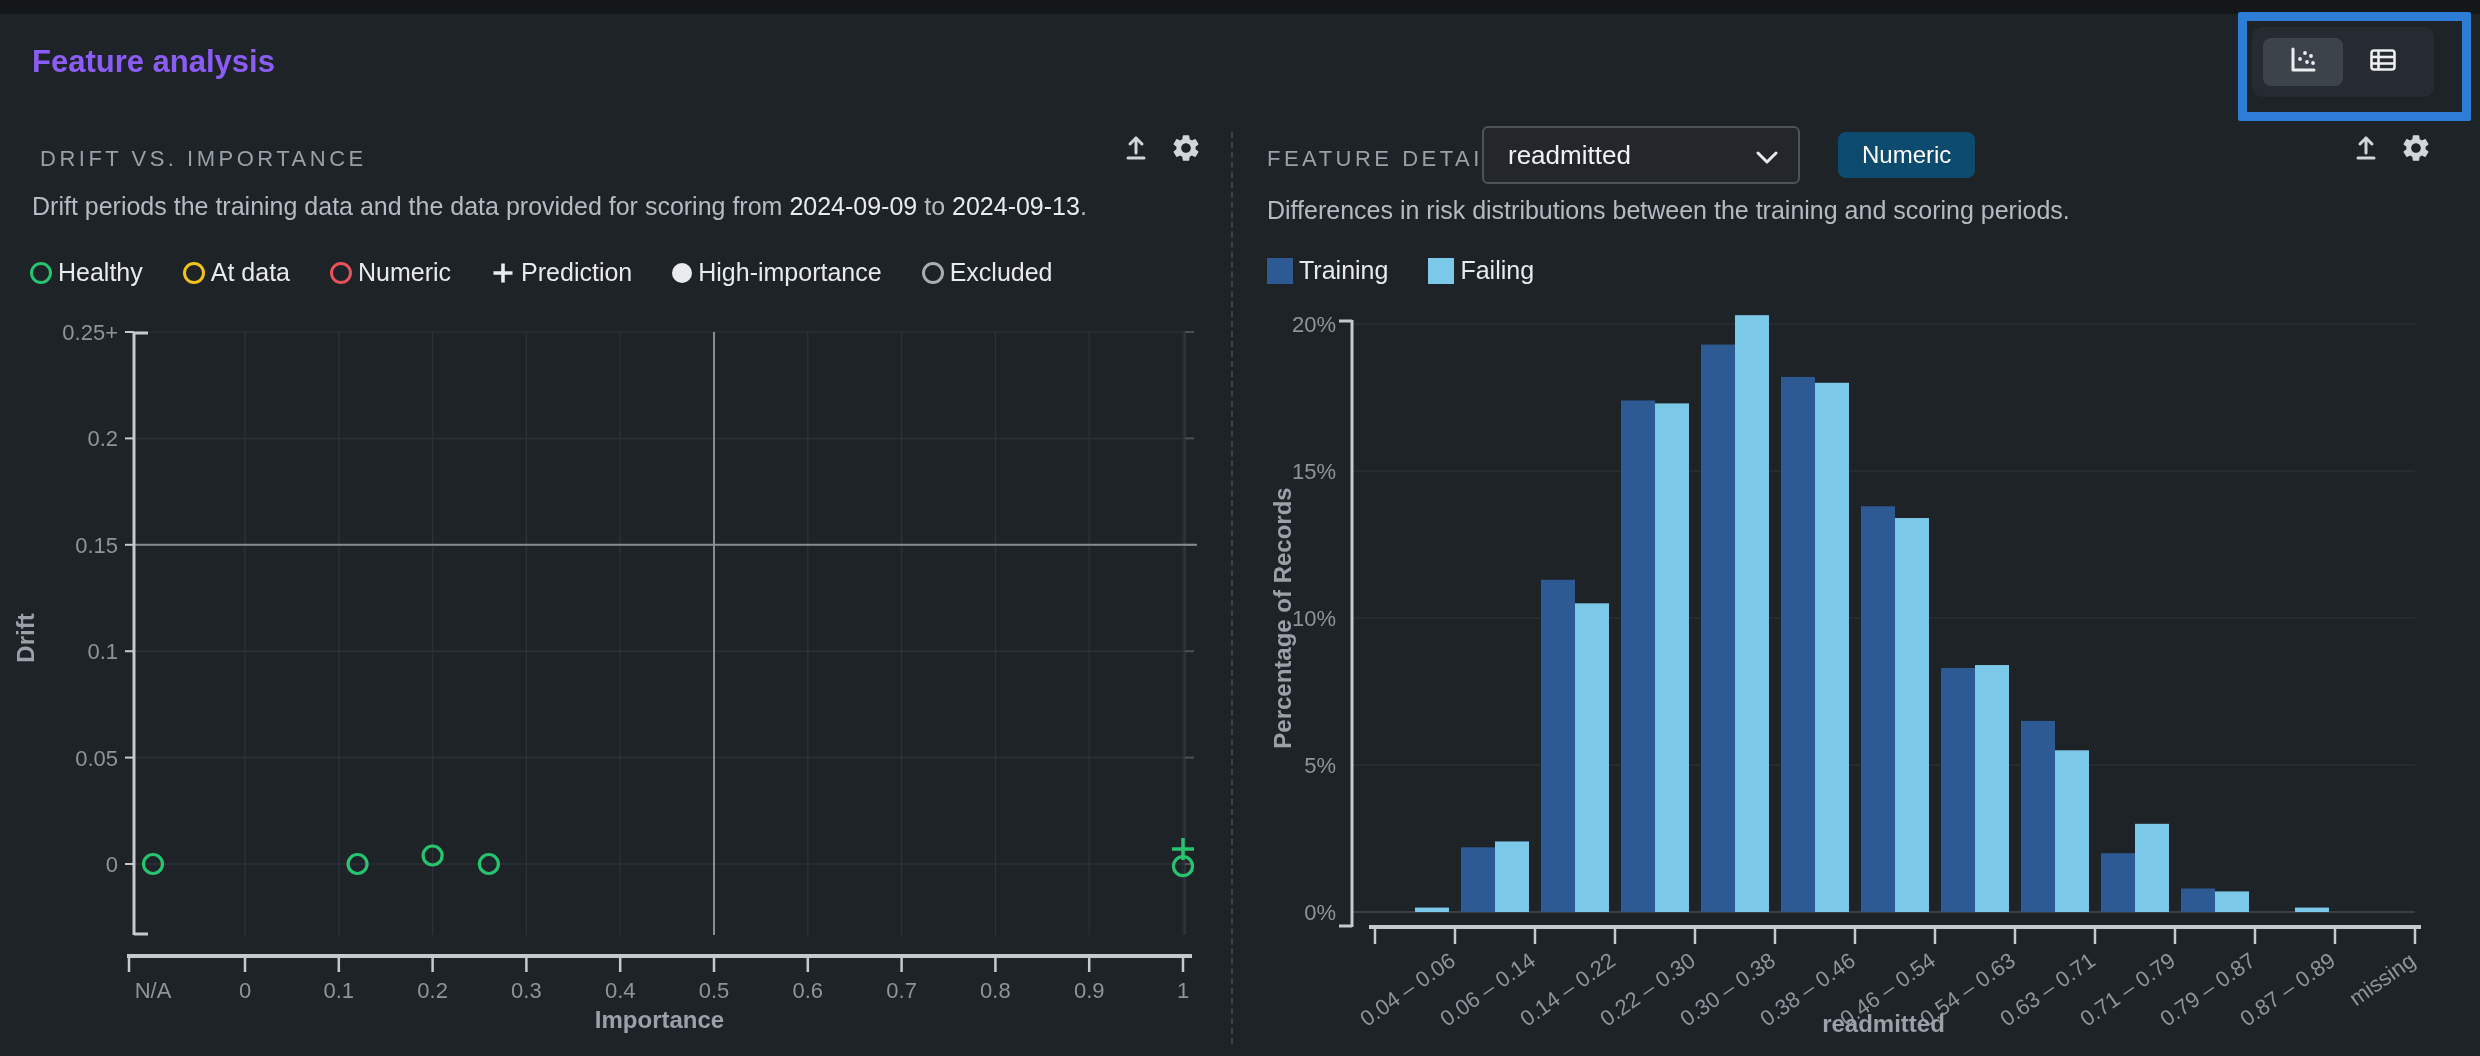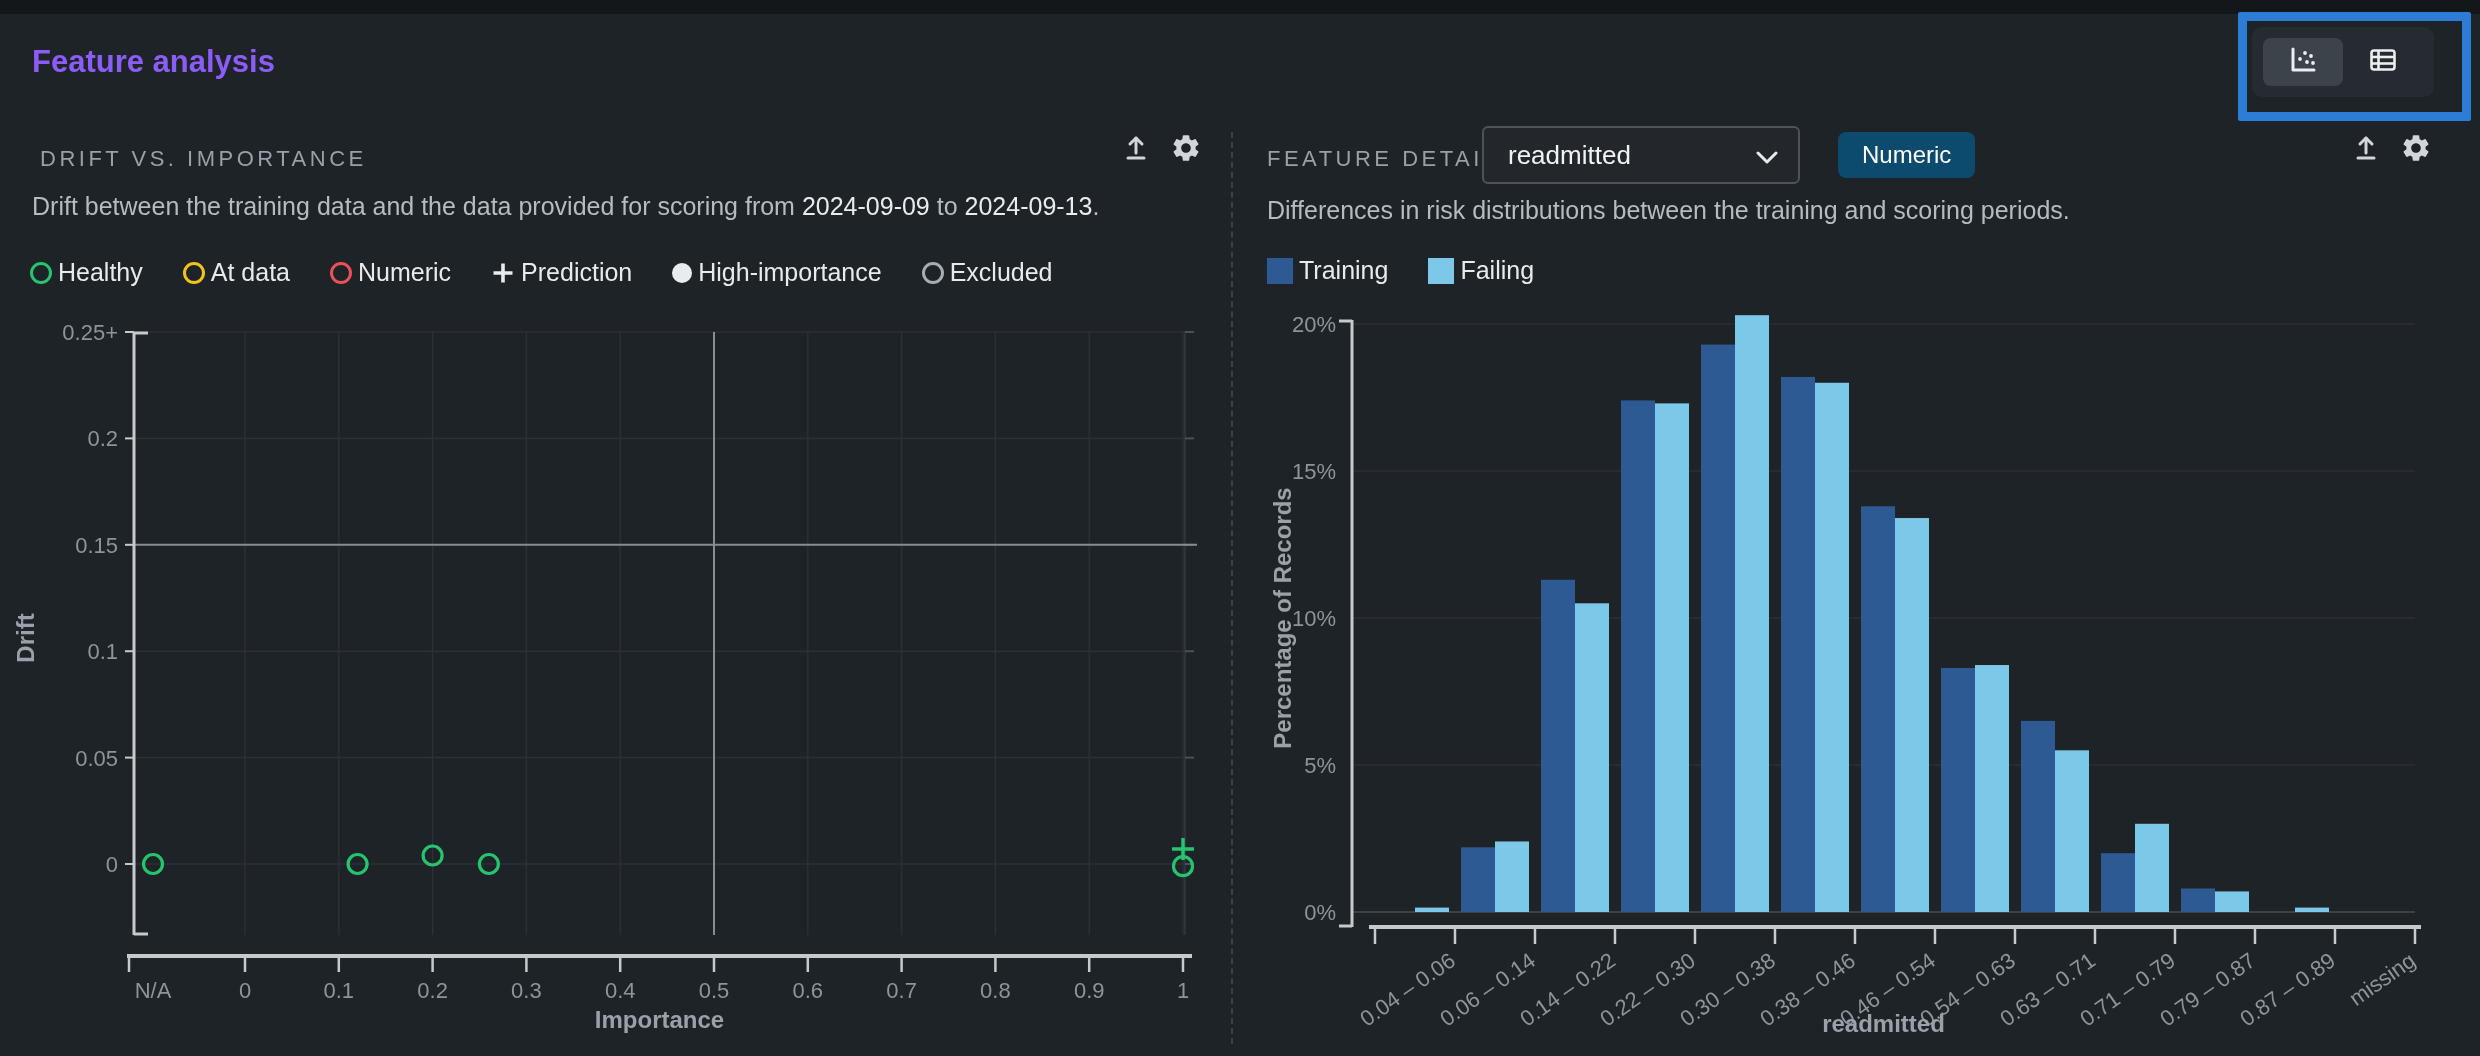--- a/index.html
+++ b/index.html
@@ -68,21 +68,21 @@
 </div>
 <div class="icon-btn" style="left:1168px;top:132px;">
   <span>
     <svg width="32" height="32" viewBox="0 0 24 24" fill="#d2d6da">
       <path d="M19.14 12.94c.04-.3.06-.61.06-.94 0-.32-.02-.64-.07-.94l2.03-1.58c.18-.14.23-.41.12-.61l-1.92-3.32c-.12-.22-.37-.29-.59-.22l-2.39.96c-.5-.38-1.03-.7-1.62-.94l-.36-2.54c-.04-.24-.24-.41-.48-.41h-3.84c-.24 0-.43.17-.47.41l-.36 2.54c-.59.24-1.13.57-1.62.94l-2.39-.96c-.22-.08-.47 0-.59.22L2.74 8.87c-.12.21-.08.47.12.61l2.03 1.58c-.05.3-.09.63-.09.94s.02.64.07.94l-2.03 1.58c-.18.14-.23.41-.12.61l1.92 3.32c.12.22.37.29.59.22l2.39-.96c.5.38 1.03.7 1.62.94l.36 2.54c.05.24.24.41.48.41h3.84c.24 0 .44-.17.47-.41l.36-2.54c.59-.24 1.13-.56 1.62-.94l2.39.96c.22.08.47 0 .59-.22l1.92-3.32c.12-.22.07-.47-.12-.61l-2.01-1.58zM12 15.6c-1.98 0-3.6-1.62-3.6-3.6s1.62-3.6 3.6-3.6 3.6 1.62 3.6 3.6-1.62 3.6-3.6 3.6z"></path>
     </svg>
   </span>
 </div>
 
 <div class="desc" id="drift-desc">
-  <span>Drift between the training data and the data provided for scoring from </span><span class="date-bold">2024-09-09</span><span> to </span><span class="date-bold">2024-09-13</span><span>.</span>
+  <span>Drift periods the training data and the data provided for scoring from </span><span class="date-bold">2024-09-09</span><span> to </span><span class="date-bold">2024-09-13</span><span>.</span>
 </div>
 
 <div class="legend-row" id="drift-legend">
     <div class="legend-item">
       <span style="width:16px;height:16px;border:3px solid #27c46f;border-radius:50%;display:inline-block;"></span>
       <span>Healthy</span>
     </div>
     <div class="legend-item">
       <span style="width:16px;height:16px;border:3px solid #f2c318;border-radius:50%;display:inline-block;"></span>
       <span>At data</span>

